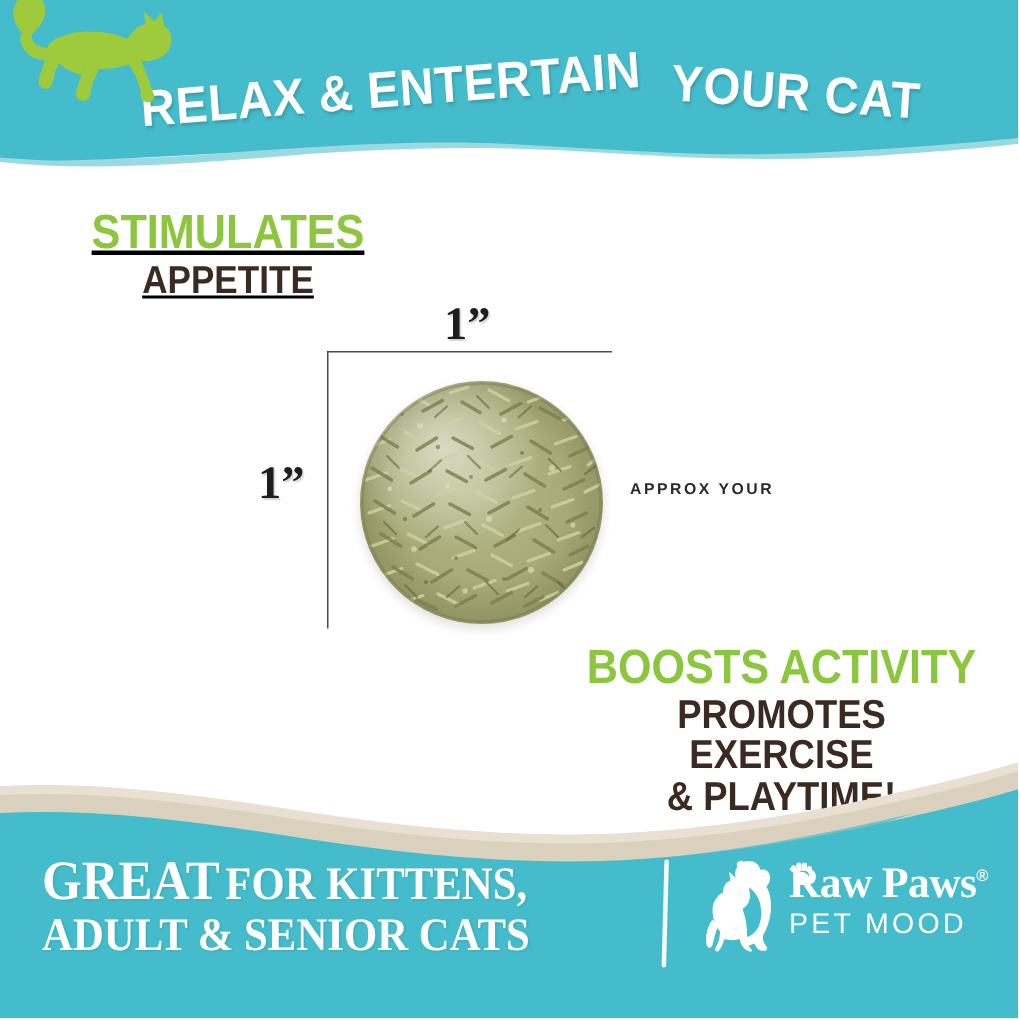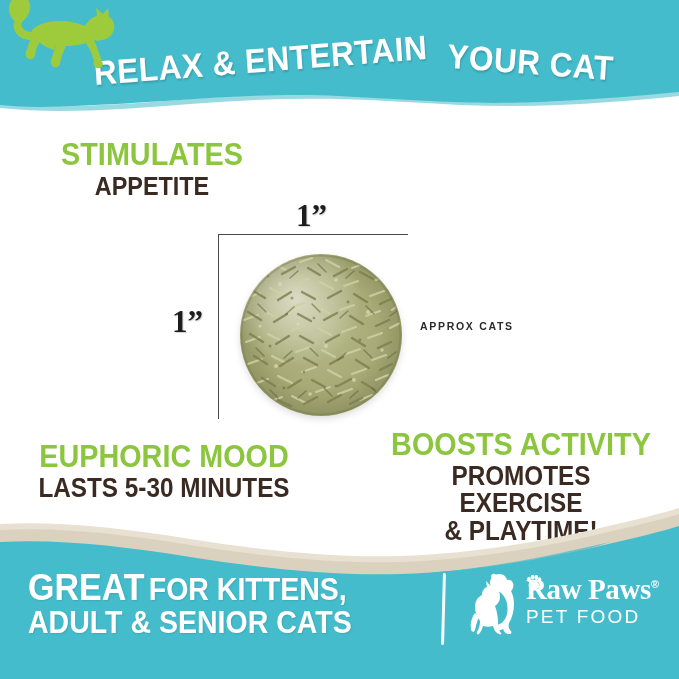--- a/index.html
+++ b/index.html
@@ -40,21 +40,21 @@
     font-weight:bold;letter-spacing:0px;
     transform:scaleX(.9);
   }
   .feat .d{
     display:block;color:#3B2A21;
     font-family:"Liberation Sans Narrow","Liberation Sans",sans-serif;
     font-weight:bold;letter-spacing:0px;
     transform:scaleX(.9);
   }
 
-  #feat-tl{left:18px;top:138px;width:268px;}
+  #feat-tl{left:18px;top:138px;width:268px;text-decoration:underline;}
   #feat-tl .g{font-size:32px;}
   #feat-tl .d{font-size:26px;margin-top:2px;}
 
   #feat-tr{left:372px;top:136px;width:292px;}
   #feat-tr .g{font-size:32px;}
   #feat-tr .d{font-size:26px;margin-top:2px;}
 
   #feat-bl{left:14px;top:440px;width:300px;}
   #feat-bl .g{font-size:32px;}
   #feat-bl .d{font-size:27px;margin-top:2px;}
@@ -93,21 +93,21 @@
     font-family:"Liberation Sans",sans-serif;
   }
 
   
   .bottom-band{position:absolute;left:0;bottom:0;width:679px;height:185px;overflow:hidden;}
   .bottom-band svg{position:absolute;left:0;top:0;}
 
   .footer-content{position:absolute;left:0;bottom:0;width:679px;height:128px;}
   #footer-tagline{
     position:absolute;left:28px;top:18px;width:390px;color:#fff;
-    font-family:Liberation Sans, sans-serif;
+    font-family:Liberation Serif, serif;
     font-weight:bold;line-height:1.0;text-align:left;
     text-shadow:1px 1px 2px rgba(0,0,0,.10);
   }
   #footer-tagline .l1{display:block;white-space:nowrap;transform:scaleX(.92);transform-origin:left;}
   #footer-tagline .l2{display:block;white-space:nowrap;transform:scaleX(.92);transform-origin:left;margin-top:1px;}
   .big{font-size:37px;}
   .sm{font-size:31px;}
 
   .divider{position:absolute;left:442px;top:22px;width:3px;height:72px;background:#ffffff;
            border-radius:2px;opacity:.95;transform:rotate(1.5deg);}
@@ -184,24 +184,20 @@
       <span id="hdr-right" class="hdr-txt">YOUR CAT</span>
     </div>
   </div>
 
   <div class="feat" id="feat-tl">
     <span class="g">STIMULATES</span>
     <span class="d">APPETITE</span>
   </div>
 
 
-  <div class="feat" id="feat-bl">
-    <span class="g">EUPHORIC MOOD</span>
-    <span class="d">LASTS 5-30 MINUTES</span>
-  </div>
 
   <div class="feat" id="feat-br">
     <span class="g">BOOSTS ACTIVITY</span>
     <span class="d">PROMOTES EXERCISE</span>
     <span class="d d2">&amp; PLAYTIME!</span>
   </div>
 
   <div class="dim-h-line"></div>
   <div class="dim-v-line"></div>
   <span class="dim-lbl" id="dim-top">1”</span>
@@ -347,21 +343,21 @@
               <circle cx="64" cy="118" r="1.4"></circle>
             <circle cx="96" cy="132" r="1.3"></circle>
               <circle cx="44" cy="134" r="1.4"></circle>
           </g>
           <circle cx="81" cy="81" r="80" fill="none" stroke="#6f7246" stroke-width="3" opacity=".35"></circle>
         </g>
       </svg>
     </div>
   </div>
 
-  <span class="approx">APPROX CATS</span>
+  <span class="approx">APPROX YOUR</span>
 
   <div class="bottom-band">
     <svg width="679" height="185" viewBox="0 0 679 185">
 
       <path d="M0,30 C60,27 120,34 190,45
                C260,56 330,64 400,62
                C470,60 540,48 600,34
                C635,26 660,20 679,14
                L679,185 L0,185 Z" fill="#E8E0D0"></path>
       <path d="M0,36 C60,33 120,40 190,51
@@ -425,21 +421,21 @@
 
             <path d="M5,40 C2,44 0,50 1,56 C1,59 4,60 5,57 C6,53 7,48 9,44 Z"></path>
           </g>
         </svg>
 
         <div class="logo-txt">
           <div class="logo-raw">
             <span>Raw Paws</span><sup>®</sup>
           </div>
           <div class="logo-pf">
-            <span>PET FOOD</span>
+            <span>PET MOOD</span>
             <svg class="paw-ic" viewBox="0 0 16 15">
               <g fill="#ffffff">
                 <ellipse cx="3" cy="4.2" rx="1.8" ry="2.4"></ellipse>
                 <ellipse cx="6.6" cy="2.3" rx="1.8" ry="2.5"></ellipse>
                 <ellipse cx="10.3" cy="2.4" rx="1.8" ry="2.5"></ellipse>
                 <ellipse cx="13.6" cy="4.6" rx="1.7" ry="2.3"></ellipse>
                 <path d="M8,6.2 C11,6.2 13.4,8.3 13.4,10.6 C13.4,12.9 11,14.4 8,14.4
                          C5,14.4 2.6,12.9 2.6,10.6 C2.6,8.3 5,6.2 8,6.2 Z"></path>
               </g>
             </svg>

